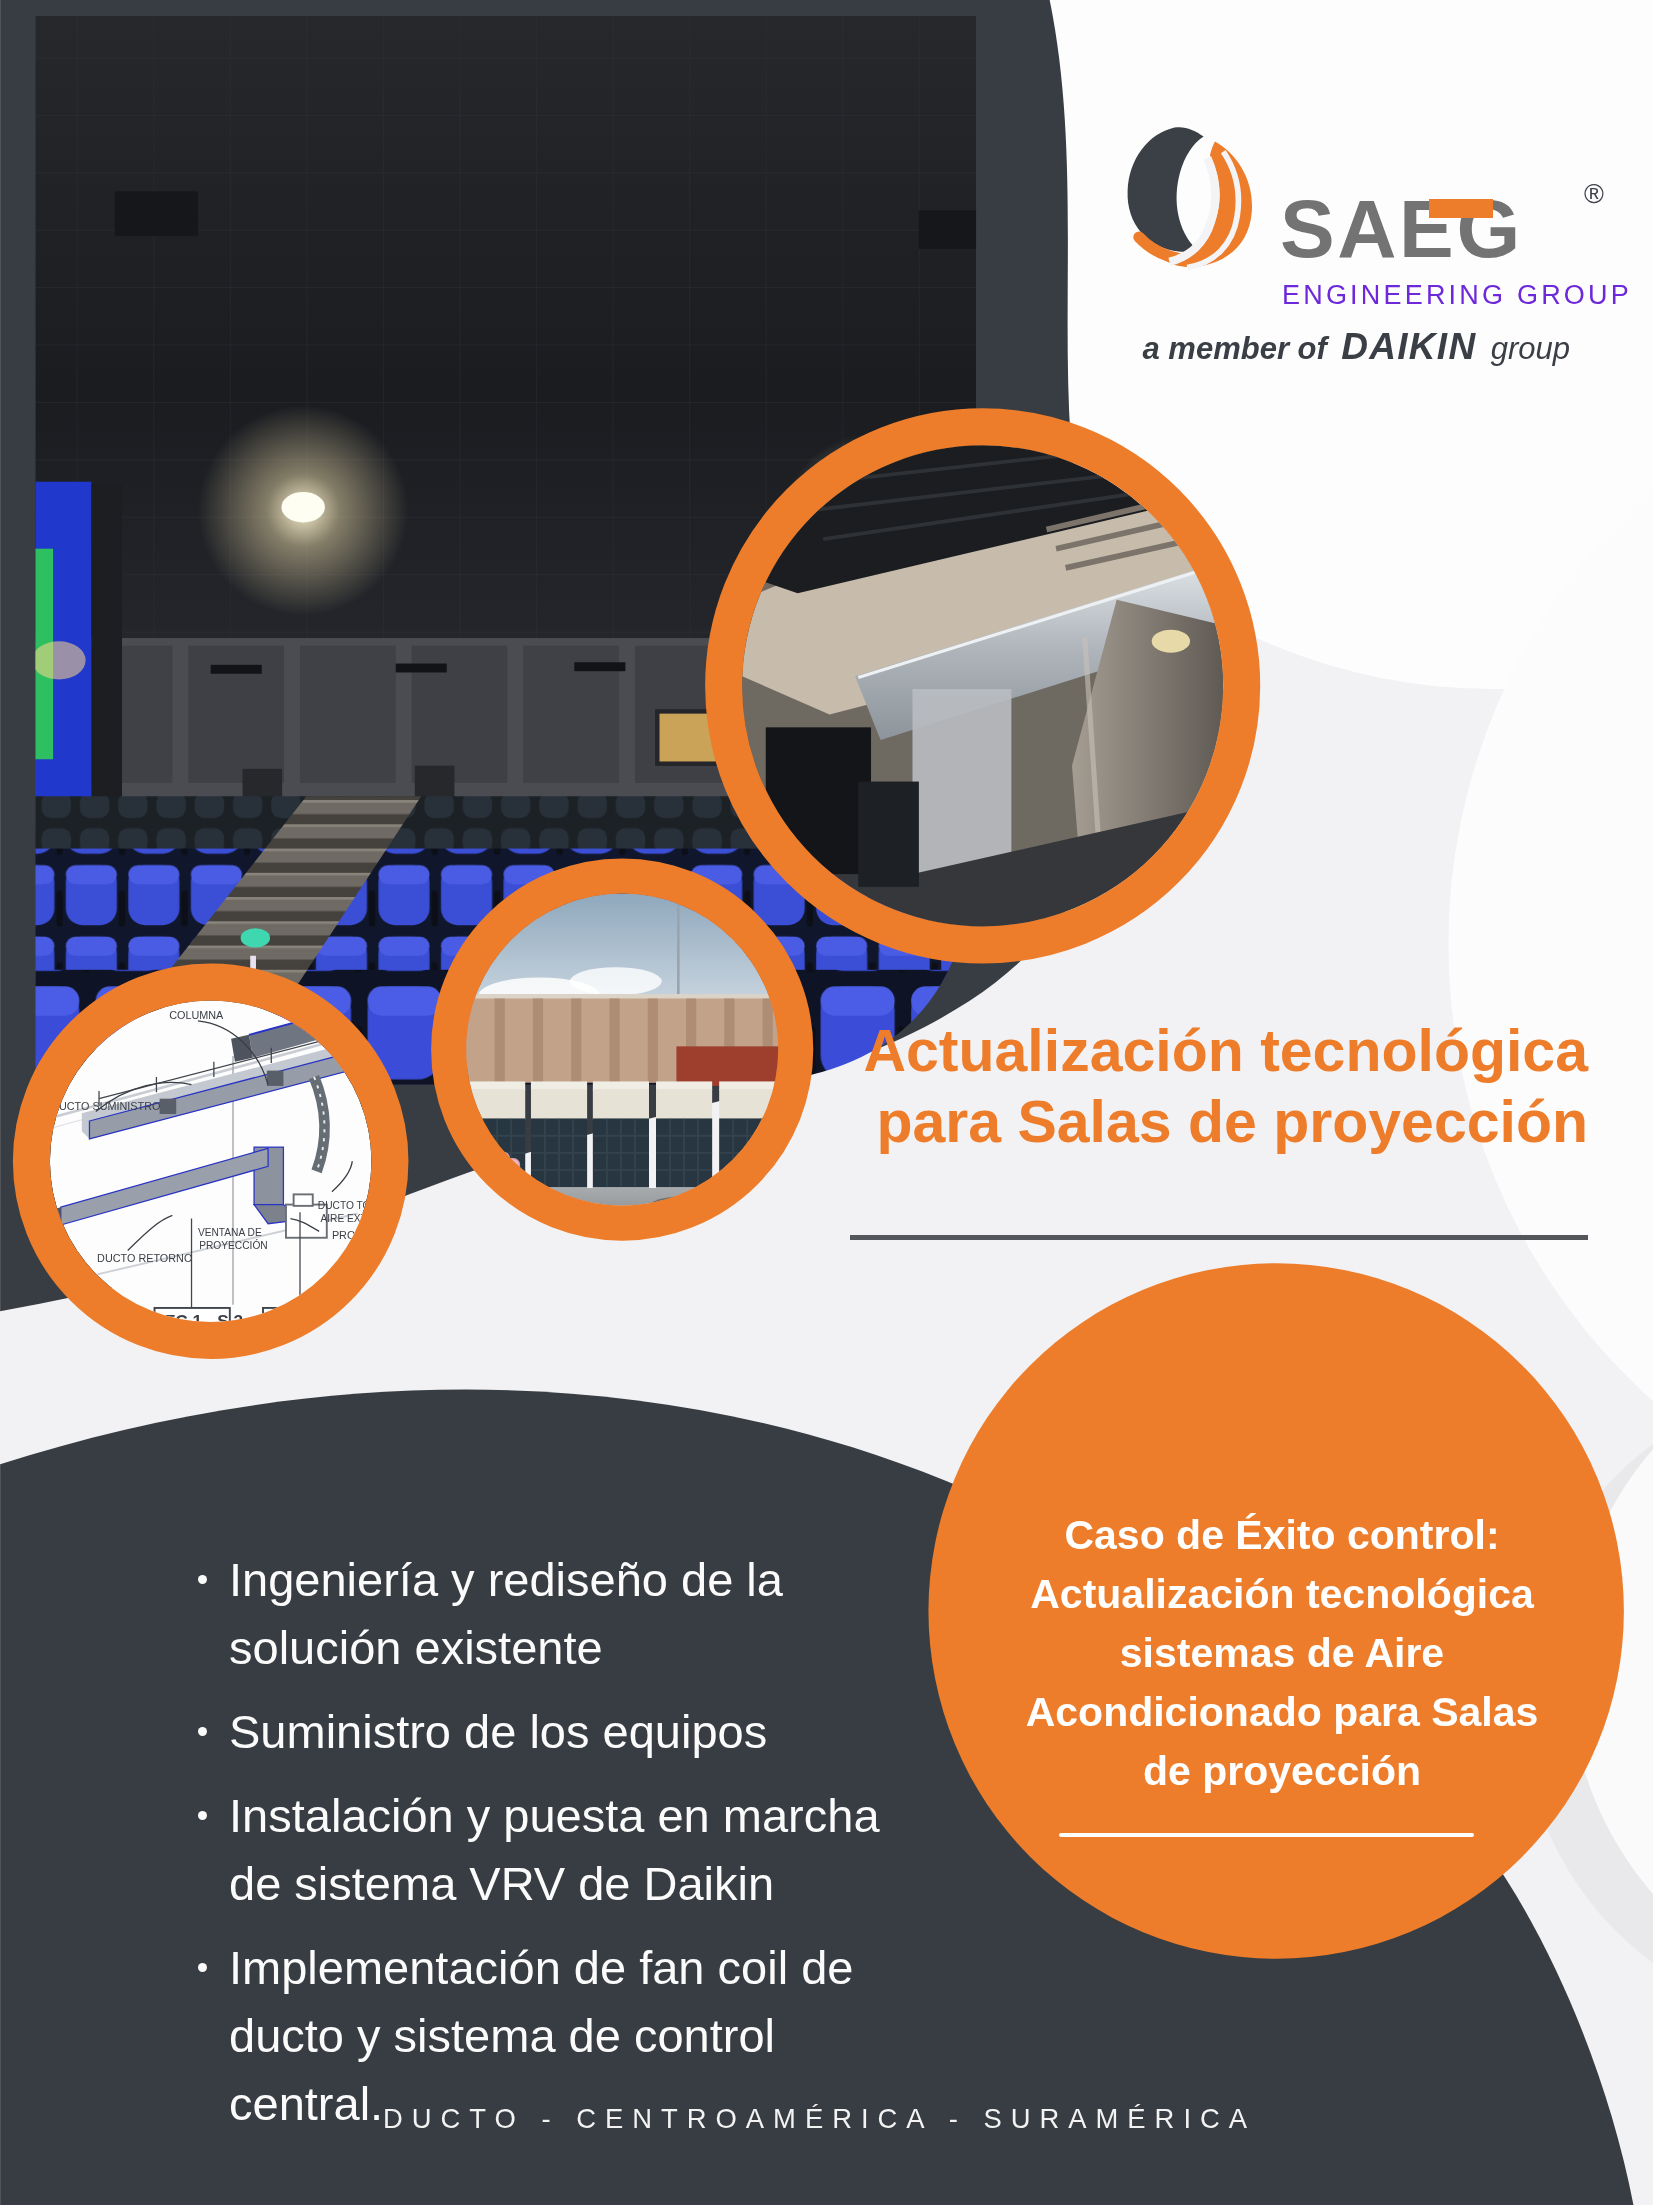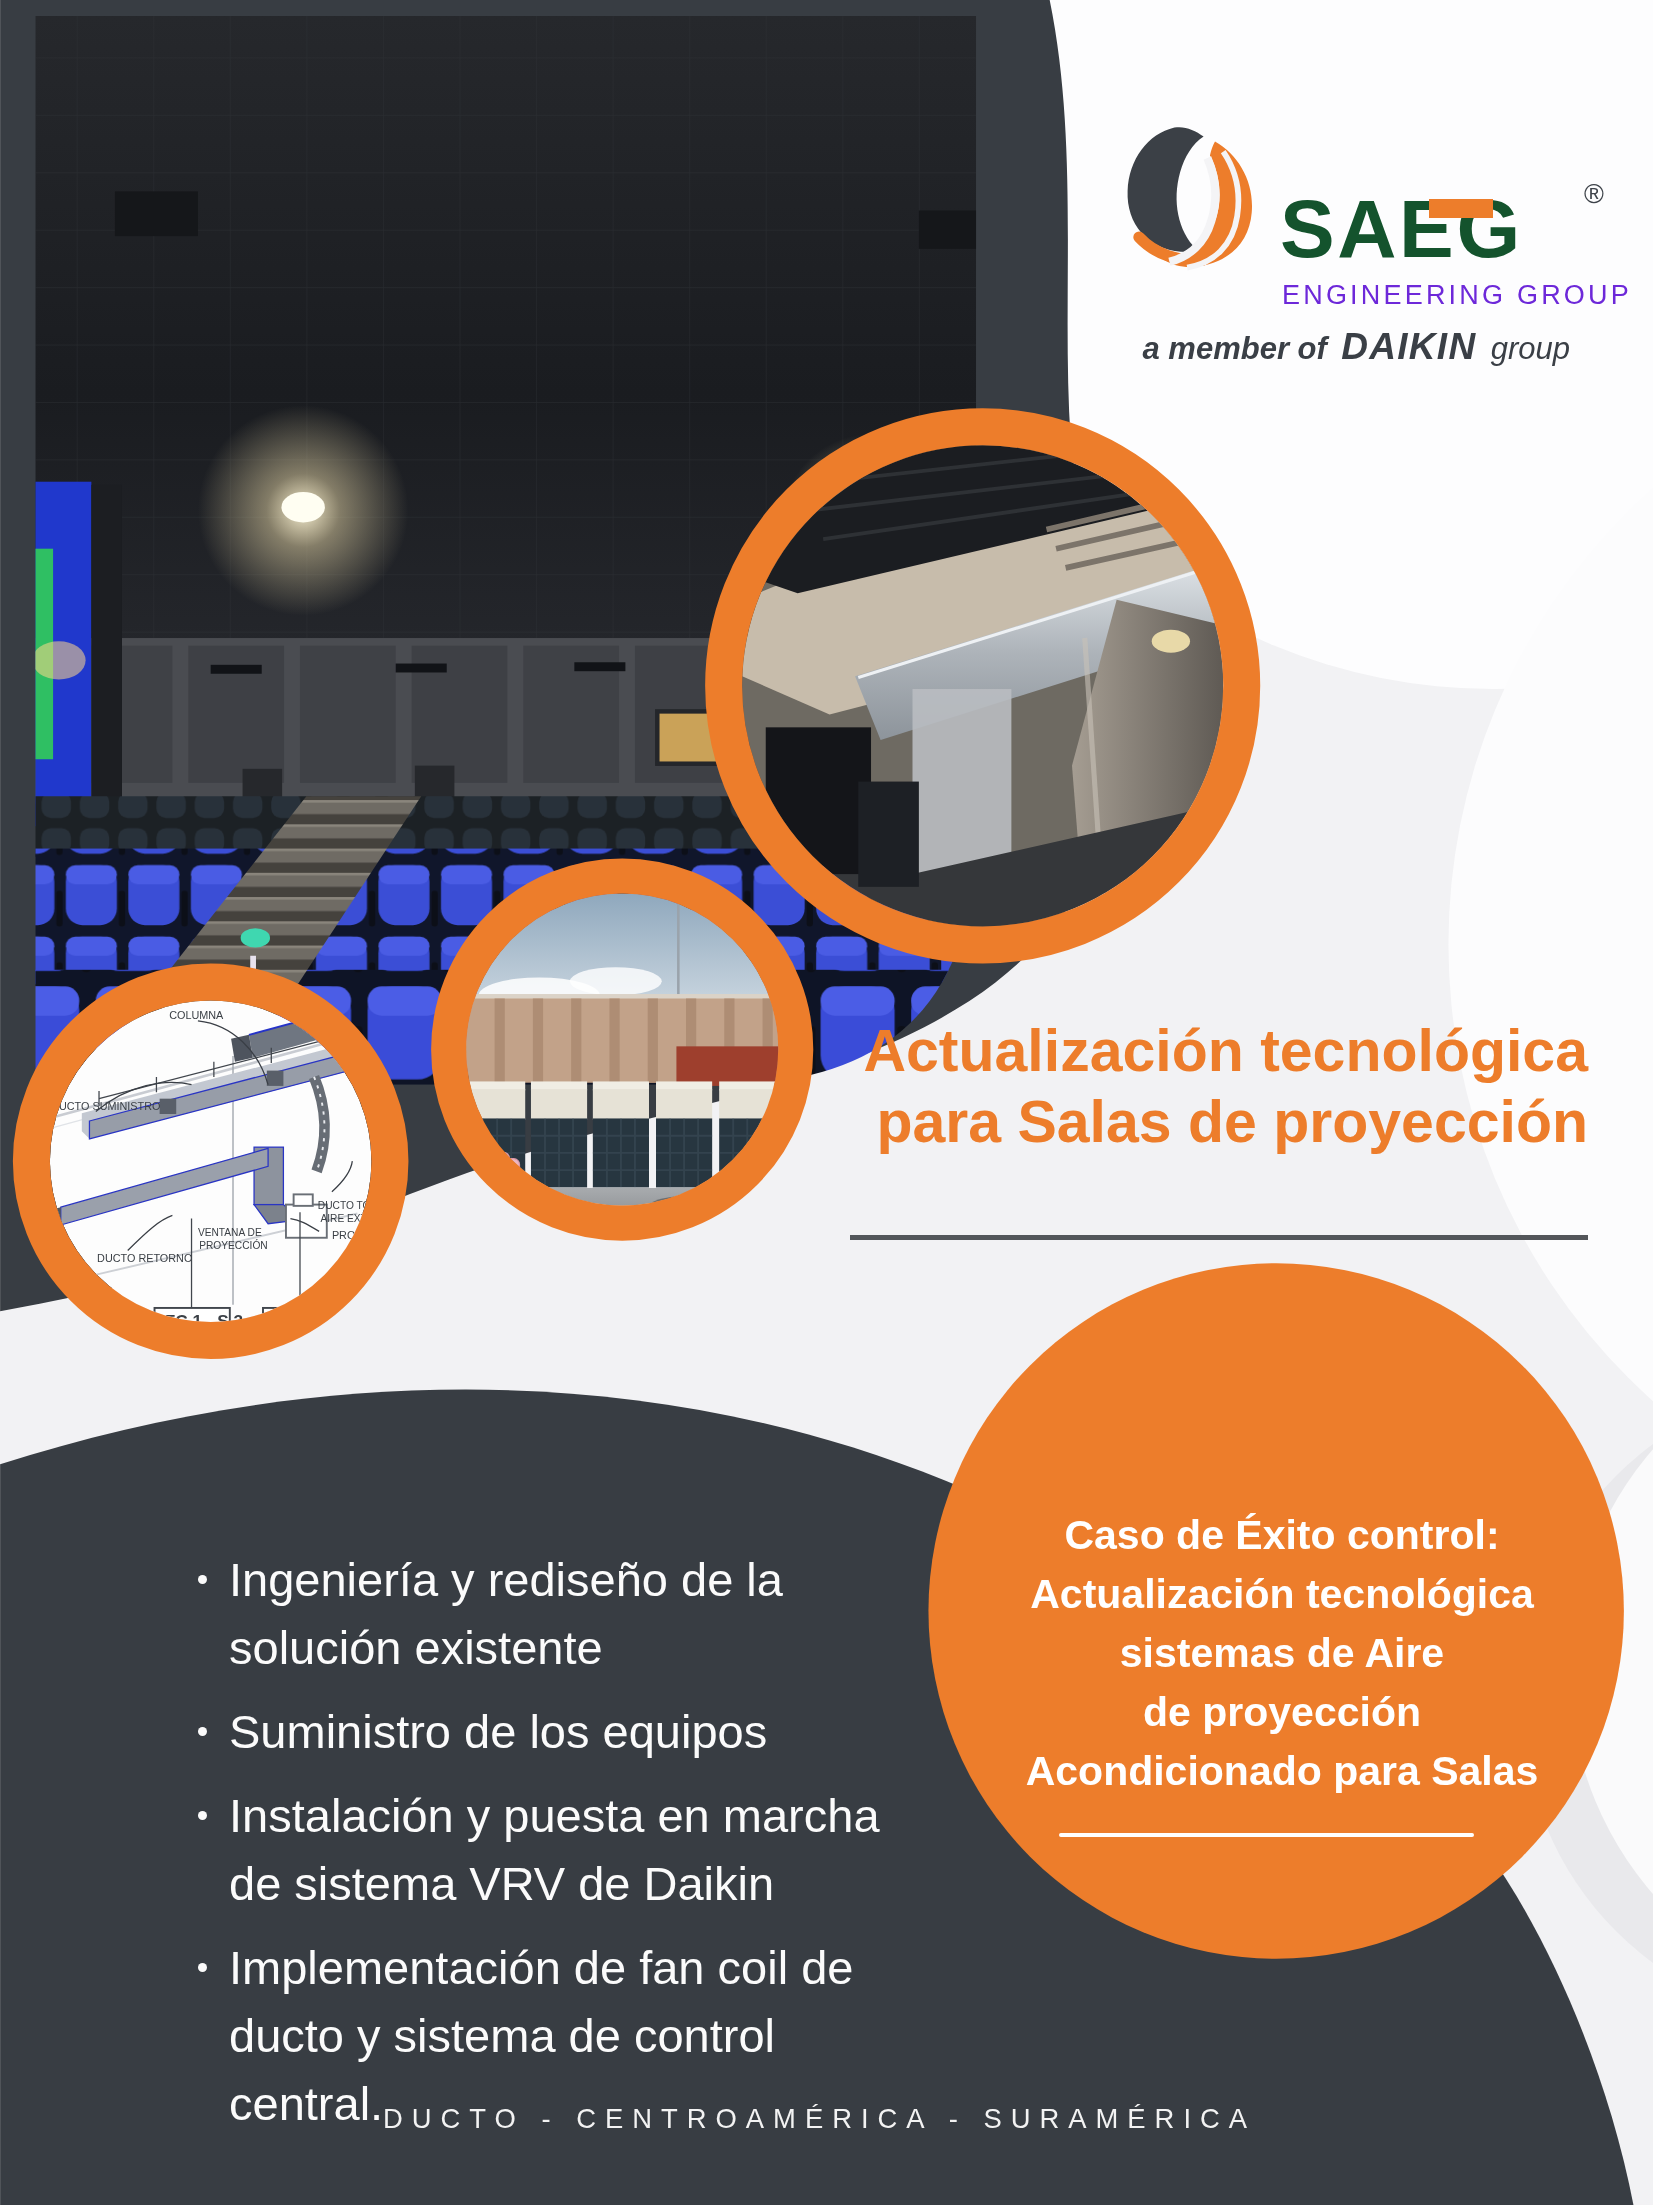--- a/index.html
+++ b/index.html
@@ -4,21 +4,21 @@
 <style>
   html,body{margin:0;padding:0;background:#d9d9dc;}
   .page{position:relative;width:1654px;height:2205px;overflow:hidden;background:#f2f2f4;
         font-family:"Liberation Sans",sans-serif;}
   .bg{position:absolute;left:0;top:0;width:1654px;height:2205px;}
 
   
   .logo{position:absolute;left:1117px;top:115px;width:485px;height:204px;}
   .logo-mark{position:absolute;left:3.2px;top:5.1px;width:152px;height:152px;}
   .brand-name{position:absolute;left:163px;top:73px;width:306px;font-size:82px;font-weight:800;
-              letter-spacing:2.6px;color:#14532d;line-height:82px;}
+              letter-spacing:2.6px;color:#737373;line-height:82px;}
   .brand-ebar{position:absolute;left:312px;top:84px;width:64px;height:19px;background:#ED7D2B;}
   .brand-reg{position:absolute;left:467px;top:64px;font-size:27px;color:#3e434a;font-weight:400;}
   .brand-tagline{position:absolute;left:165px;top:165px;font-size:27px;letter-spacing:3.2px;
                  color:#6d28d9;font-weight:400;white-space:nowrap;}
   .member{position:absolute;left:25.5px;top:211px;width:447px;white-space:nowrap;color:#3a3f46;}
   .member .pre{font-style:italic;font-weight:600;font-size:31px;}
   .member .daikin{font-style:italic;font-weight:800;font-size:37px;letter-spacing:1.3px;margin-left:11.5px;}
   .member .suf{font-style:italic;font-weight:500;font-size:31px;margin-left:11.5px;}
 
   
@@ -351,21 +351,21 @@
     <li>Ingeniería y rediseño de la solución existente</li>
     <li>Suministro de los equipos</li>
     <li>Instalación y puesta en marcha de sistema VRV de Daikin</li>
     <li>Implementación de fan coil de ducto y sistema de control central.</li>
   </ul>
 
   <div class="badge-text">
     <div>Caso de Éxito control:</div>
     <div>Actualización tecnológica</div>
     <div>sistemas de Aire</div>
+    <div>Acondicionado para Salas</div>
     <div>de proyección</div>
-    <div>Acondicionado para Salas</div>
   </div>
   <div class="badge-rule"></div>
 
   <div class="footer">DUCTO - CENTROAMÉRICA - SURAMÉRICA</div>
 
 </div>
 
 
 </body></html>

